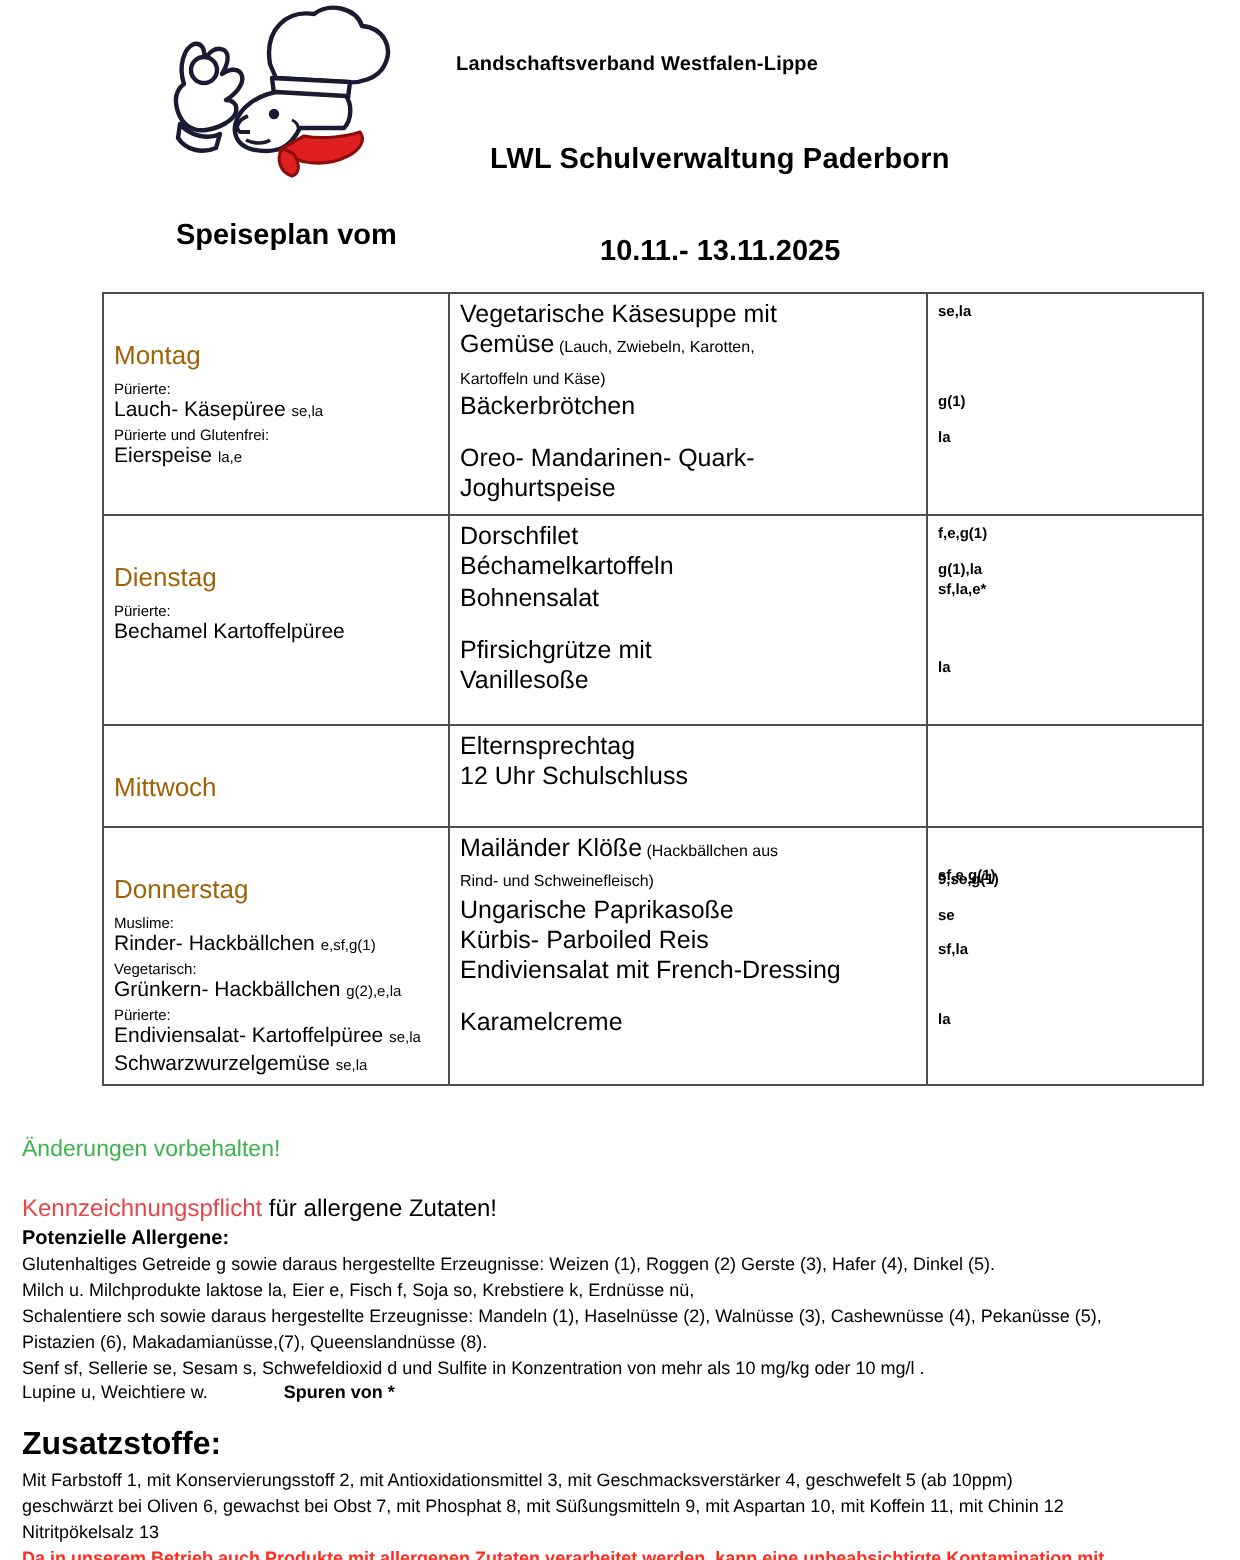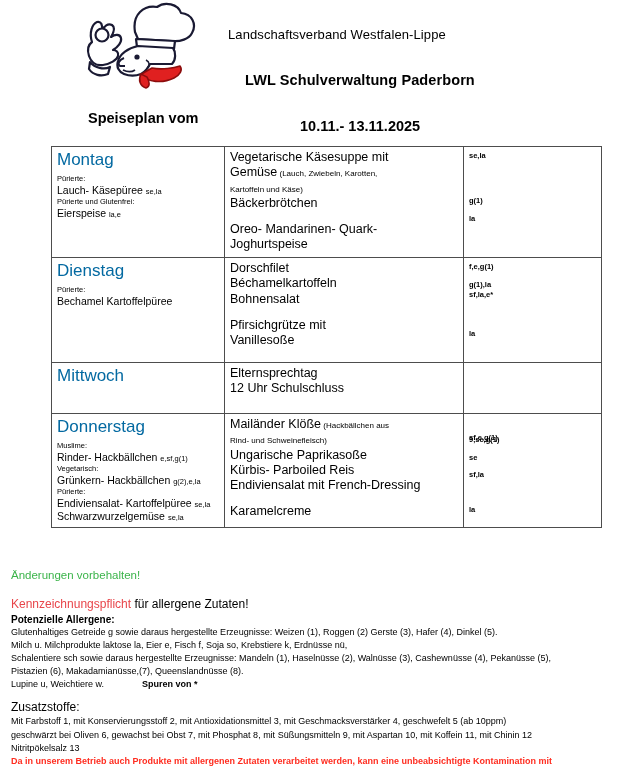--- a/index.html
+++ b/index.html
@@ -26,22 +26,22 @@
     position: absolute;
     left: 62px;
     top: 2px;
     width: 140px;
     height: 88px;
   }
   .org-title {
     position: absolute;
     left: 228px;
     top: 27px;
-    font-size: 13px;
-    font-weight: normal;
+    font-size: 10px;
+    font-weight: bold;
     letter-spacing: 0.1px;
     white-space: nowrap;
   }
   .dept-title {
     position: absolute;
     left: 245px;
     top: 72px;
     font-size: 14.5px;
     font-weight: bold;
     letter-spacing: 0.1px;
@@ -92,24 +92,25 @@
     text-align: center;
     padding-top: 4px;
   }
   .hdr-allerg {
     font-size: 9.5px;
     font-weight: bold;
     line-height: 1.3;
   }
 
   .day-name {
-    color: #0369a1;
-    font-size: 17px;
+    color: #a16207;
+    font-size: 13px;
     line-height: 1.2;
     margin-bottom: 4px;
+    margin-top: 20px;
   }
   .sub-label {
     font-size: 7.5px;
     line-height: 1.25;
   }
   .diet-item {
     font-size: 10.5px;
     line-height: 1.3;
   }
   .diet-item .code {
@@ -170,22 +171,22 @@
     font-weight: bold;
     line-height: 1.35;
   }
   .allg-line {
     font-size: 9px;
     line-height: 1.42;
   }
   .allg-line b { font-weight: bold; }
   .heading-zus {
     margin-top: 9px;
-    font-size: 12px;
-    font-weight: normal;
+    font-size: 16px;
+    font-weight: bold;
     line-height: 1.35;
   }
   .zus-line {
     font-size: 9px;
     line-height: 1.45;
   }
   .warn-red {
     color: #ff2d20;
     font-size: 9px;
     font-weight: bold;
@@ -338,20 +339,21 @@
   <div class="heading-mark">
     <span class="red">Kennzeichnungspflicht</span><span> für allergene Zutaten!</span>
   </div>
 
   <div class="heading-pot">Potenzielle Allergene:</div>
 
   <div class="allg-line">Glutenhaltiges Getreide g sowie daraus hergestellte Erzeugnisse: Weizen (1), Roggen (2) Gerste (3), Hafer (4), Dinkel (5).</div>
   <div class="allg-line">Milch u. Milchprodukte laktose la, Eier e, Fisch f, Soja so, Krebstiere k, Erdnüsse nü,</div>
   <div class="allg-line">Schalentiere sch sowie daraus hergestellte Erzeugnisse: Mandeln (1), Haselnüsse (2), Walnüsse (3), Cashewnüsse (4), Pekanüsse (5),</div>
   <div class="allg-line">Pistazien (6), Makadamianüsse,(7), Queenslandnüsse (8).</div>
+  <div class="allg-line">Senf sf,  Sellerie se, Sesam s, Schwefeldioxid d und Sulfite in Konzentration von mehr als 10 mg/kg oder 10 mg/l .</div>
   <div class="allg-line">
     <span>Lupine u, Weichtiere w.</span><span class="spacer-inline"></span><b>Spuren von *</b>
   </div>
 
   <div class="heading-zus">Zusatzstoffe:</div>
   <div class="zus-line">Mit Farbstoff 1,  mit Konservierungsstoff  2,  mit Antioxidationsmittel 3,  mit Geschmacksverstärker 4, geschwefelt 5 (ab 10ppm)</div>
   <div class="zus-line">geschwärzt bei Oliven 6, gewachst bei Obst 7,  mit Phosphat 8,  mit Süßungsmitteln 9, mit Aspartan 10, mit Koffein 11, mit Chinin 12</div>
   <div class="zus-line">Nitritpökelsalz 13</div>
 
   <div class="warn-red">Da in unserem Betrieb auch Produkte mit allergenen Zutaten verarbeitet werden, kann eine unbeabsichtigte Kontamination mit</div>

